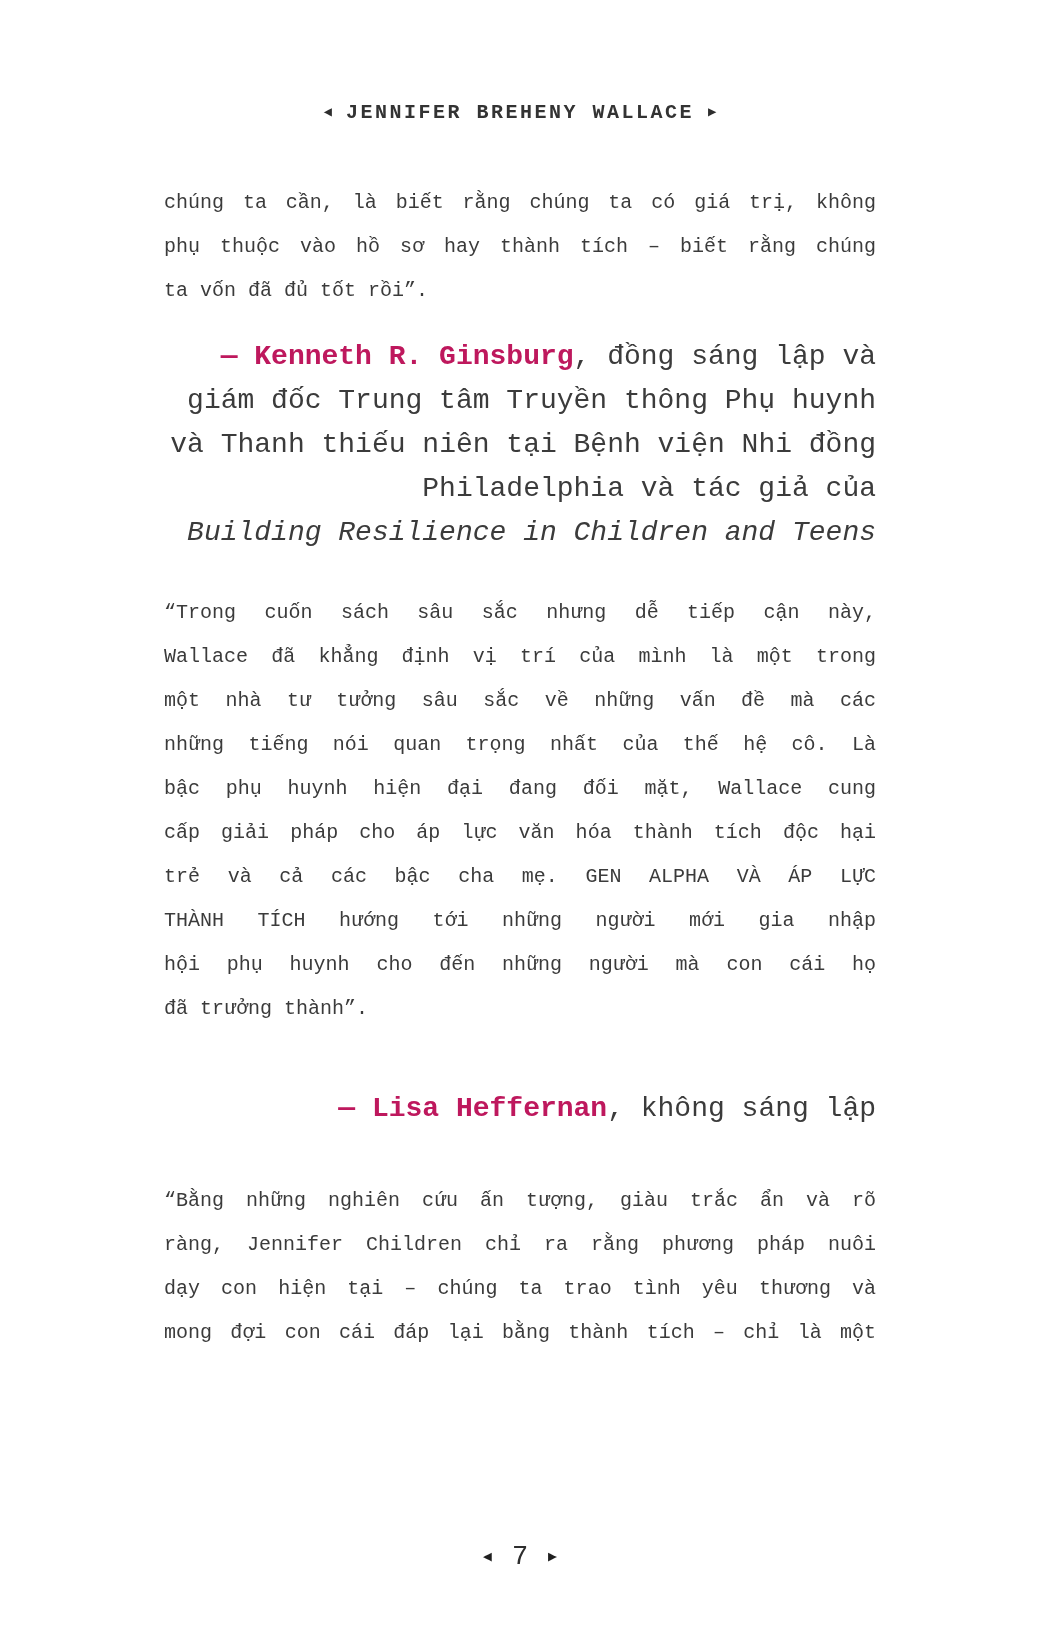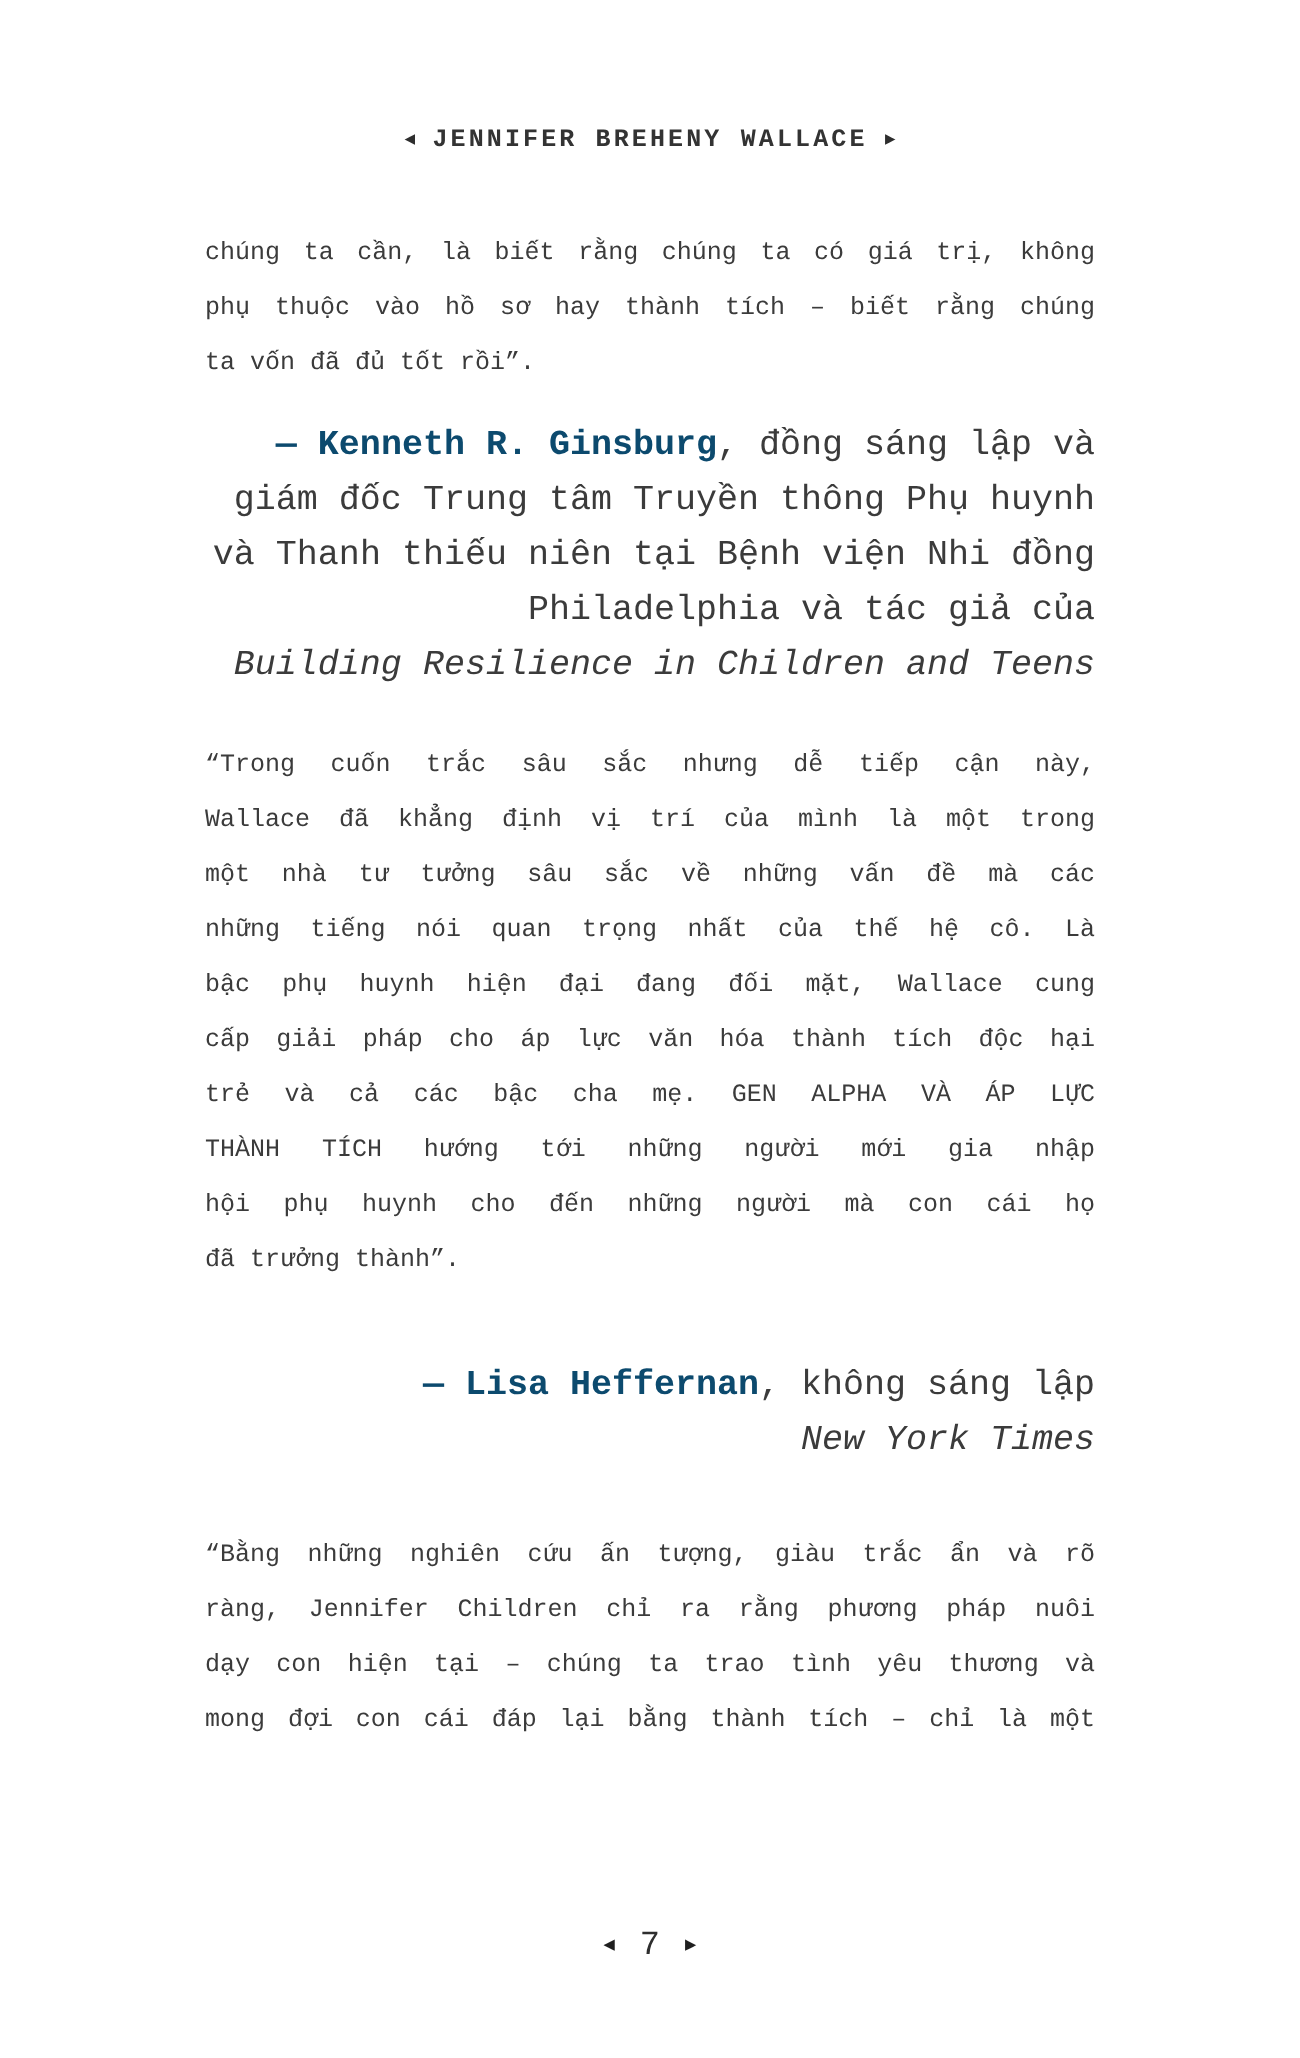--- a/index.html
+++ b/index.html
@@ -57,21 +57,21 @@
 
   .attribution {
     font-size: 28px;
     line-height: 44px;
     font-weight: 300;
     text-align: right;
     color: #3b3b3b;
   }
   .attr-name {
     font-weight: bold;
-    color: #0c4a6e;
+    color: #be185d;
   }
   .italic {
     font-style: italic;
   }
 
   .para-1 { margin-top: 54px; }
   .attr-1 { margin-top: 22px; }
   .para-2 { margin-top: 36px; }
   .attr-2 { margin-top: 56px; }
   .para-3 { margin-top: 48px; }
@@ -114,37 +114,36 @@
     <div>
       <span class="attr-name">— Kenneth R. Ginsburg</span><span>, đồng sáng lập và</span>
     </div>
     <div>giám đốc Trung tâm Truyền thông Phụ huynh</div>
     <div>và Thanh thiếu niên tại Bệnh viện Nhi đồng</div>
     <div>Philadelphia và tác giả của</div>
     <div class="italic">Building Resilience in Children and Teens</div>
   </div>
 
   <div class="para para-2">
-      <div class="line">“Trong cuốn trắc sâu sắc nhưng dễ tiếp cận này,</div>
+      <div class="line">“Trong cuốn sách sâu sắc nhưng dễ tiếp cận này,</div>
       <div class="line">Wallace đã khẳng định vị trí của mình là một trong</div>
       <div class="line">một nhà tư tưởng sâu sắc về những vấn đề mà các</div>
       <div class="line">những tiếng nói quan trọng nhất của thế hệ cô. Là</div>
       <div class="line">bậc phụ huynh hiện đại đang đối mặt, Wallace cung</div>
       <div class="line">cấp giải pháp cho áp lực văn hóa thành tích độc hại</div>
       <div class="line">trẻ và cả các bậc cha mẹ. GEN ALPHA VÀ ÁP LỰC</div>
       <div class="line">THÀNH TÍCH hướng tới những người mới gia nhập</div>
       <div class="line">hội phụ huynh cho đến những người mà con cái họ</div>
       <div class="line last">đã trưởng thành”.</div>
     </div>
 
   <div class="attribution attr-2">
     <div>
       <span class="attr-name">— Lisa Heffernan</span><span>, không sáng lập</span>
     </div>
-    <div class="italic">New York Times</div>
   </div>
 
   <div class="para para-3 flush">
       <div class="line">“Bằng những nghiên cứu ấn tượng, giàu trắc ẩn và rõ</div>
       <div class="line">ràng, Jennifer Children chỉ ra rằng phương pháp nuôi</div>
       <div class="line">dạy con hiện tại – chúng ta trao tình yêu thương và</div>
       <div class="line last">mong đợi con cái đáp lại bằng thành tích – chỉ là một</div>
     </div>
 
   <div class="page-footer">

